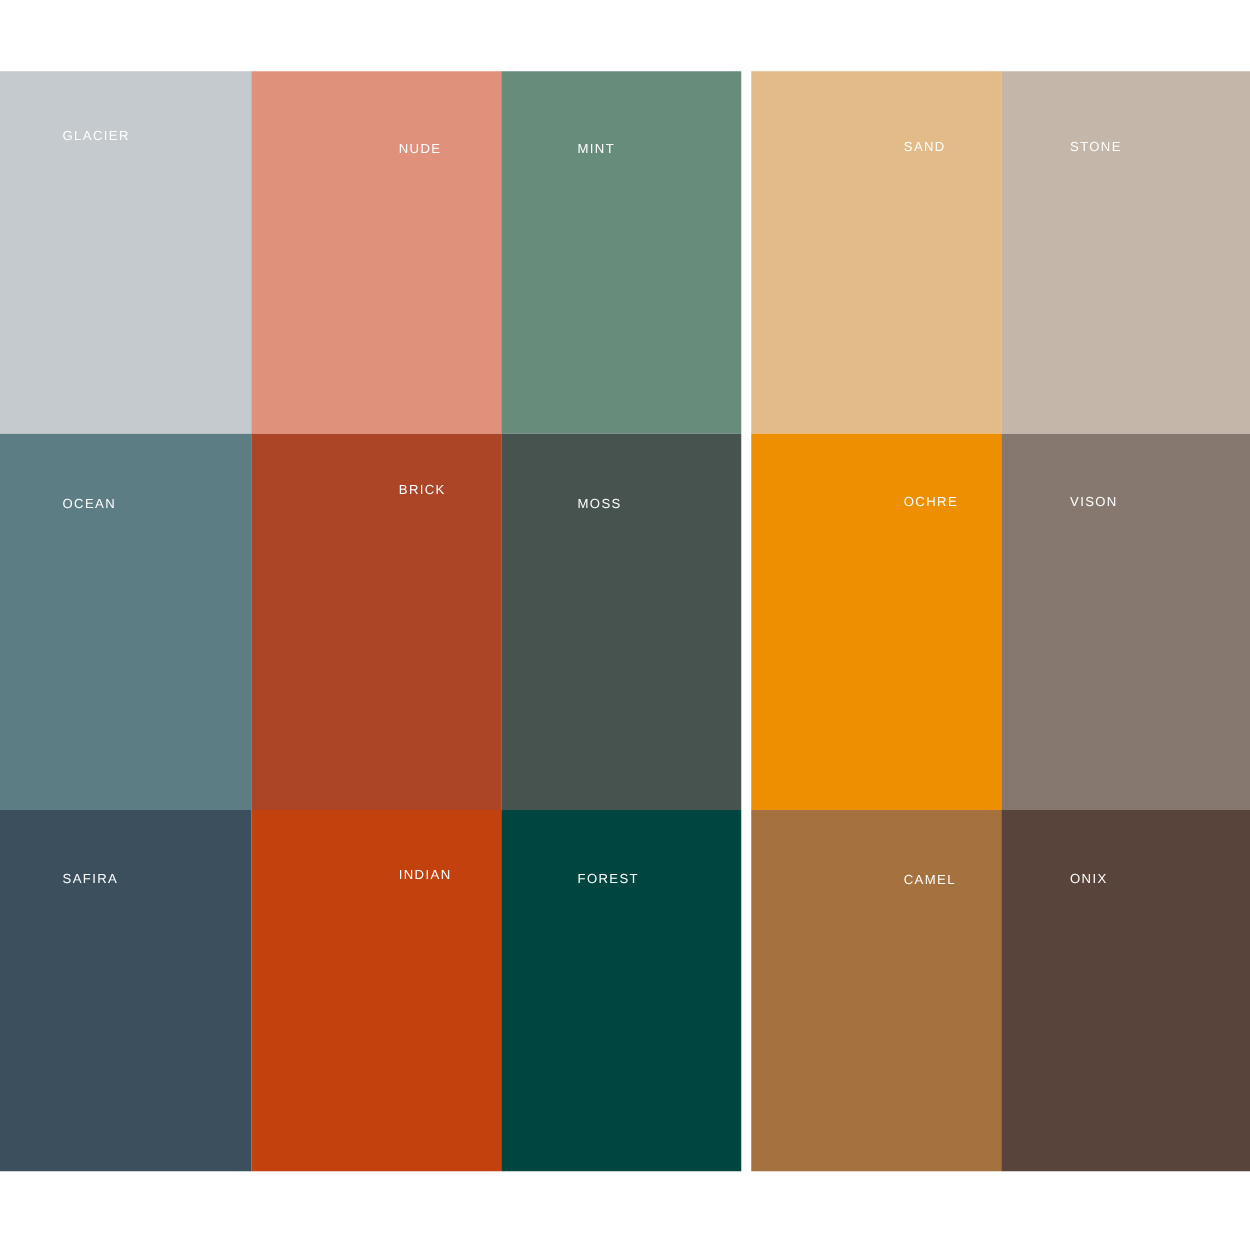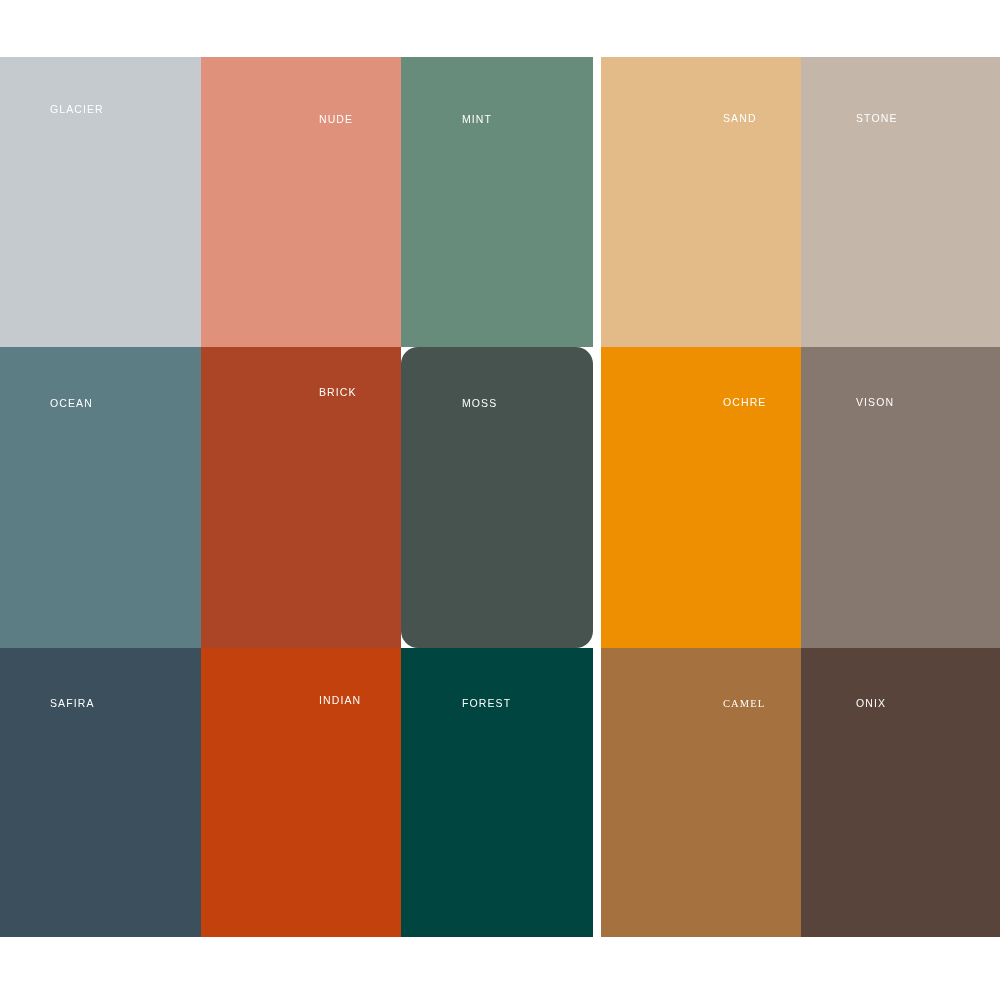--- a/index.html
+++ b/index.html
@@ -109,42 +109,42 @@
     </div>
   </div>
 
   <div class="palette-row" id="palette-row-1">
     <div class="swatch col-0" style="background-color: rgb(93, 125, 132);">
       <span class="swatch-label" style="color: rgb(255, 255, 255);">OCEAN</span>
     </div>
     <div class="swatch col-1" style="background-color: rgb(171, 69, 38);">
       <span class="swatch-label" style="color: rgb(255, 255, 255); text-align: right;">BRICK</span>
     </div>
-    <div class="swatch col-2" style="background-color: rgb(71, 83, 78); border-radius: 17px;">
+    <div class="swatch col-2" style="background-color: rgb(71, 83, 78);">
       <span class="swatch-label" style="color: rgb(255, 255, 255);">MOSS</span>
     </div>
     <div class="swatch col-3" style="background-color: rgb(237, 143, 0);">
       <span class="swatch-label" style="color: rgb(255, 255, 255);">OCHRE</span>
     </div>
     <div class="swatch col-4" style="background-color: rgb(135, 120, 111);">
       <span class="swatch-label" style="color: rgb(255, 255, 255);">VISON</span>
     </div>
   </div>
 
   <div class="palette-row" id="palette-row-2">
     <div class="swatch col-0" style="background-color: rgb(60, 79, 92);">
       <span class="swatch-label" style="color: rgb(255, 255, 255);">SAFIRA</span>
     </div>
     <div class="swatch col-1" style="background-color: #c2410c;">
       <span class="swatch-label" style="color: rgb(255, 255, 255);">INDIAN</span>
     </div>
     <div class="swatch col-2" style="background-color: rgb(0, 69, 63);">
       <span class="swatch-label" style="color: rgb(255, 255, 255);">FOREST</span>
     </div>
-    <div class="swatch col-3" style="background-color: rgb(165, 113, 63); font-family: Liberation Serif, serif;">
+    <div class="swatch col-3" style="background-color: rgb(165, 113, 63);">
       <span class="swatch-label" style="color: rgb(255, 255, 255);">CAMEL</span>
     </div>
     <div class="swatch col-4" style="background-color: rgb(88, 68, 58);">
       <span class="swatch-label" style="color: rgb(255, 255, 255);">ONIX</span>
     </div>
   </div>
 
 </div>
 
 </body></html>

